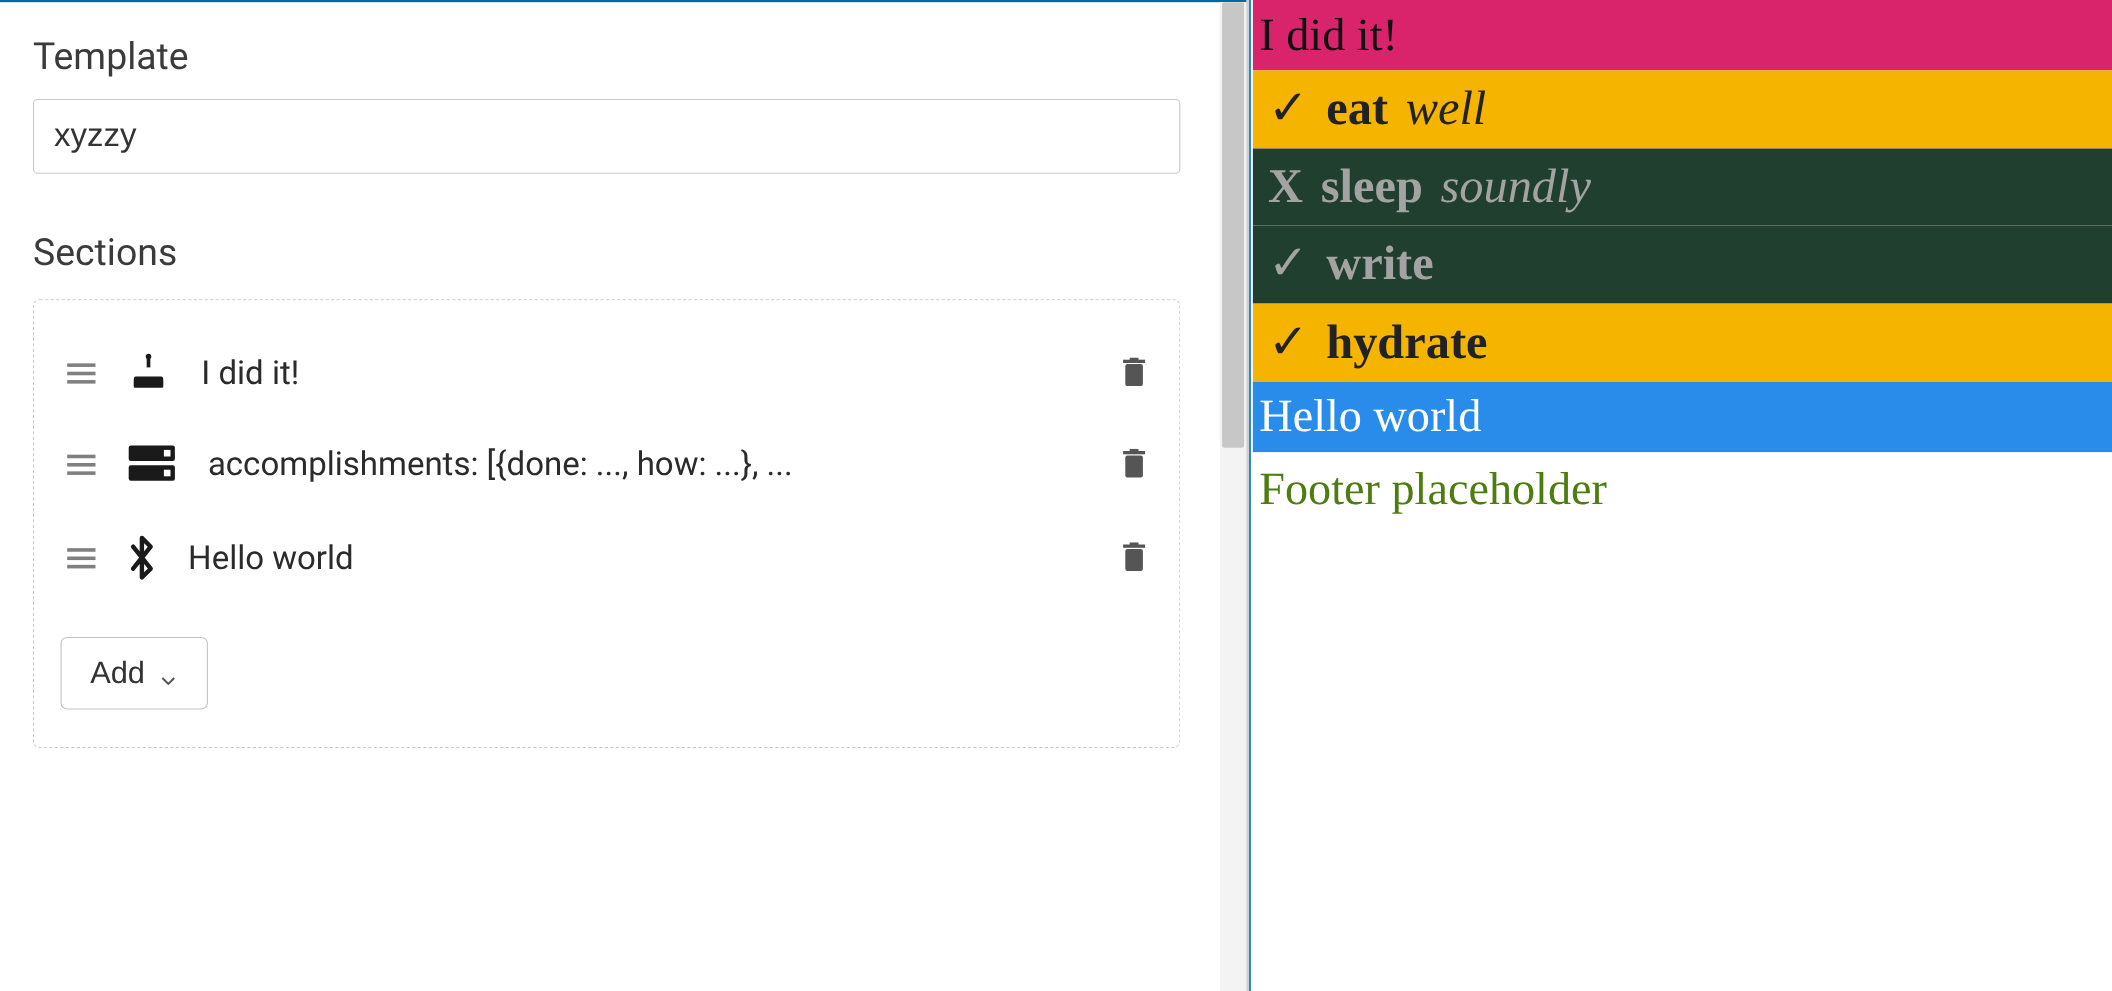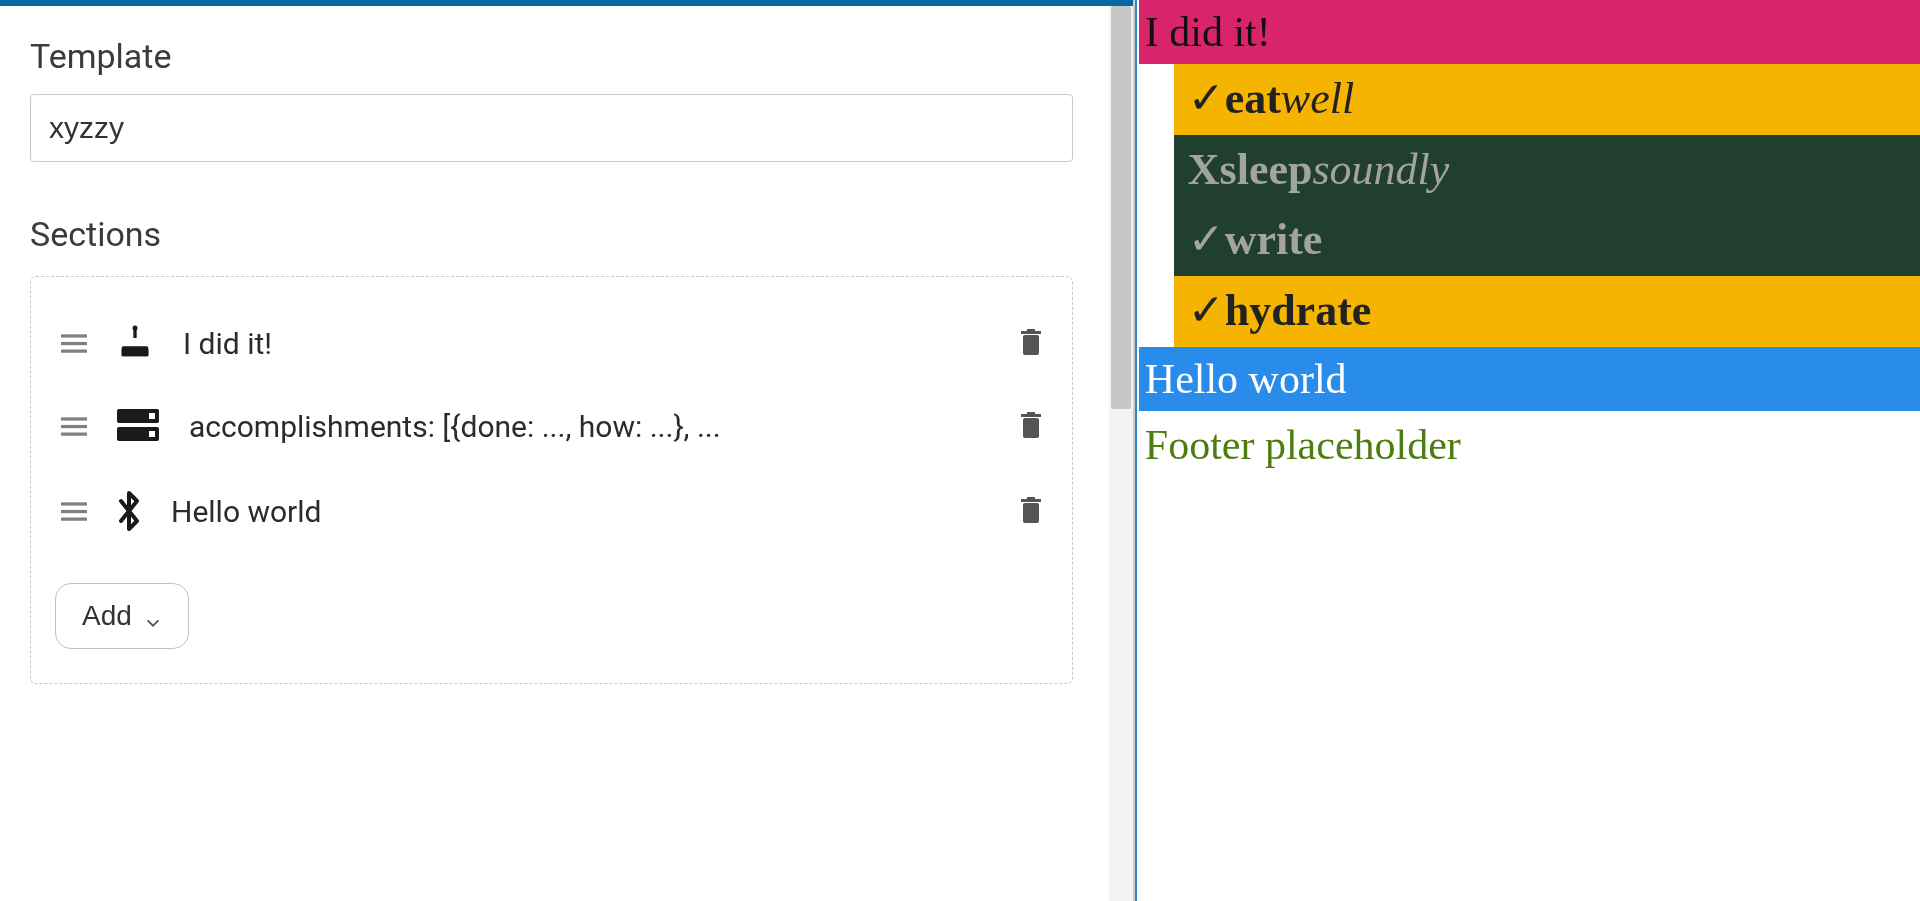--- a/index.html
+++ b/index.html
@@ -7,21 +7,21 @@
     body {
       font-family: -apple-system, BlinkMacSystemFont, "Segoe UI", Roboto, Helvetica, Arial, sans-serif;
       background:#fff;
       color:#222;
       display:flex;
       height:100vh;
     }
     
     .editor-col {
       flex:0 0 59%;
-      border-top:6px solid #0369a1;
+      border-top:2px solid #0369a1;
       padding:30px 30px 30px 30px;
       overflow:hidden;
       position:relative;
     }
     .editor-scrollbar {
       position:absolute;
       top:0; right:0; bottom:0;
       width:24px;
       background:#f3f3f3;
       display:flex;
@@ -85,21 +85,21 @@
     .add-btn {
       margin-top:28px;
       display:inline-flex;
       align-items:center;
       gap:12px;
       padding:16px 26px;
       font-size:28px;
       color:#333;
       background:#fff;
       border:1px solid #c3c3c3;
-      border-radius:16px;
+      border-radius:6px;
       cursor:pointer;
     }
     .chevron {
       width:18px; height:18px;
       display:inline-block;
     }
     
     .divider {
       flex:0 0 6px;
       background:linear-gradient(to right, #cfcfcf 0 2px, #2f88c6 2px 4px, #ffffff 4px 6px);
@@ -118,23 +118,23 @@
     }
     .preview-header { color:#000; padding-top:14px; padding-bottom:10px; }
     .preview-footer { color:#4d7c0f; padding-top:10px; }
     .row-magenta { background:#d9246b; color:#111; }
     .row-gold-light { background:#f5b400; }
     .row-green { background:#203f2e; color:#a3a3a3; }
     .row-blue { background:#2a8cea; color:#fff; }
     .acc-row {
       display:flex;
       align-items:baseline;
+      gap:16px;
       padding:10px 6px 10px 14px;
       font-size:44px;
-      margin-left:35px;
     }
     .mark { font-family: Georgia, serif; font-weight:400; }
     .mark-check::before { content:"\2713"; }
     .mark-x::before { content:"X"; font-weight:700; }
     .acc-title { font-weight:700; }
     .acc-how { font-style:italic; font-weight:400; }
   </style>
 </head>
 <body>
 

